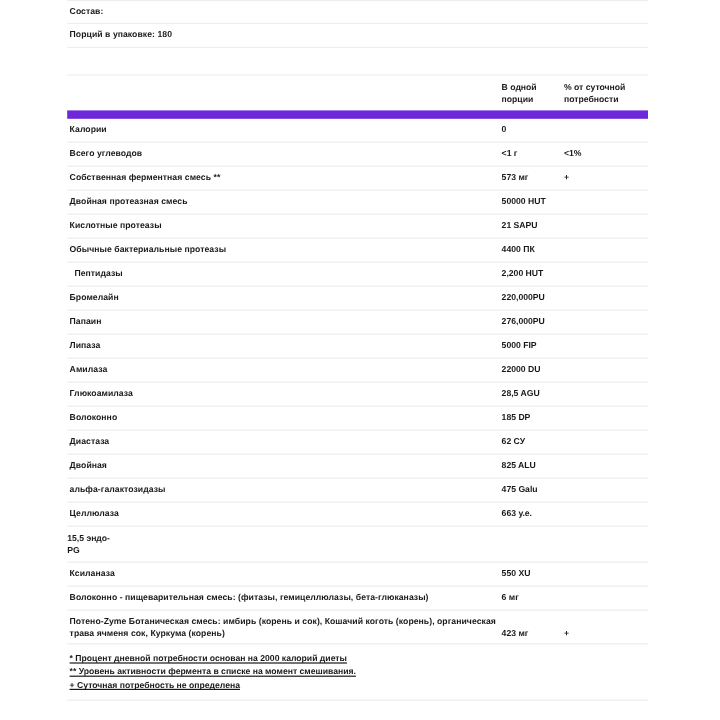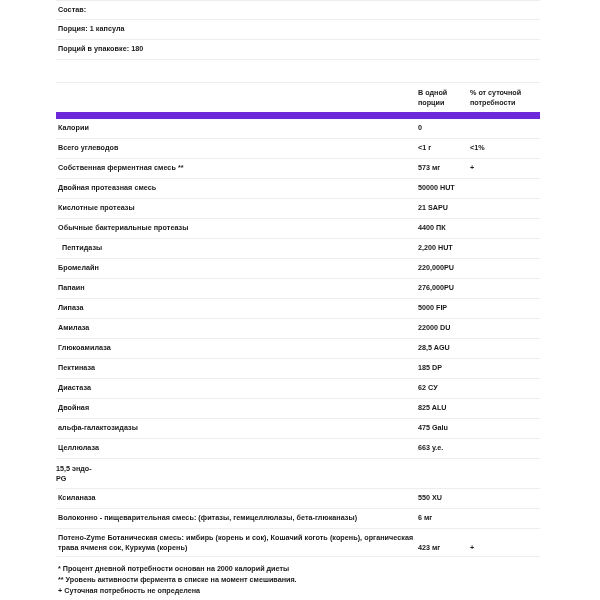--- a/index.html
+++ b/index.html
@@ -105,38 +105,36 @@
   
   .footnotes {
     border-bottom: 1px solid #eceef0;
     padding: 6px 0 7px 2px;
   }
   .footnote {
     font-size: 7.2px;
     font-weight: bold;
     line-height: 11px;
     color: #19191b;
+    text-decoration: underline;
   }
 
   .para-block {
     padding: 8px 0 0 2px;
   }
 </style>
 </head>
 <body>
 
 <div id="page">
   <div class="panel">
 
     <div>
       <div class="row first">
         <div class="row-name">Состав:</div>
-      </div>
-      <div class="row">
-        <div class="row-name">Порция: 1 капсула</div>
       </div>
       <div class="row">
         <div class="row-name">Порций в упаковке: 180</div>
       </div>
     </div>
 
     <div class="spacer"></div>
 
     <div class="header-row">
       <div class="row-name"></div>
@@ -200,21 +198,21 @@
       <div class="row-name">Амилаза</div>
       <div class="row-value">22000 DU</div>
       <div class="row-dv"></div>
     </div>
     <div class="row">
       <div class="row-name">Глюкоамилаза</div>
       <div class="row-value">28,5 AGU</div>
       <div class="row-dv"></div>
     </div>
     <div class="row">
-      <div class="row-name">Пектиназа</div>
+      <div class="row-name">Волоконно</div>
       <div class="row-value">185 DP</div>
       <div class="row-dv"></div>
     </div>
     <div class="row">
       <div class="row-name">Диастаза</div>
       <div class="row-value">62 CУ</div>
       <div class="row-dv"></div>
     </div>
     <div class="row">
       <div class="row-name">Двойная</div>

